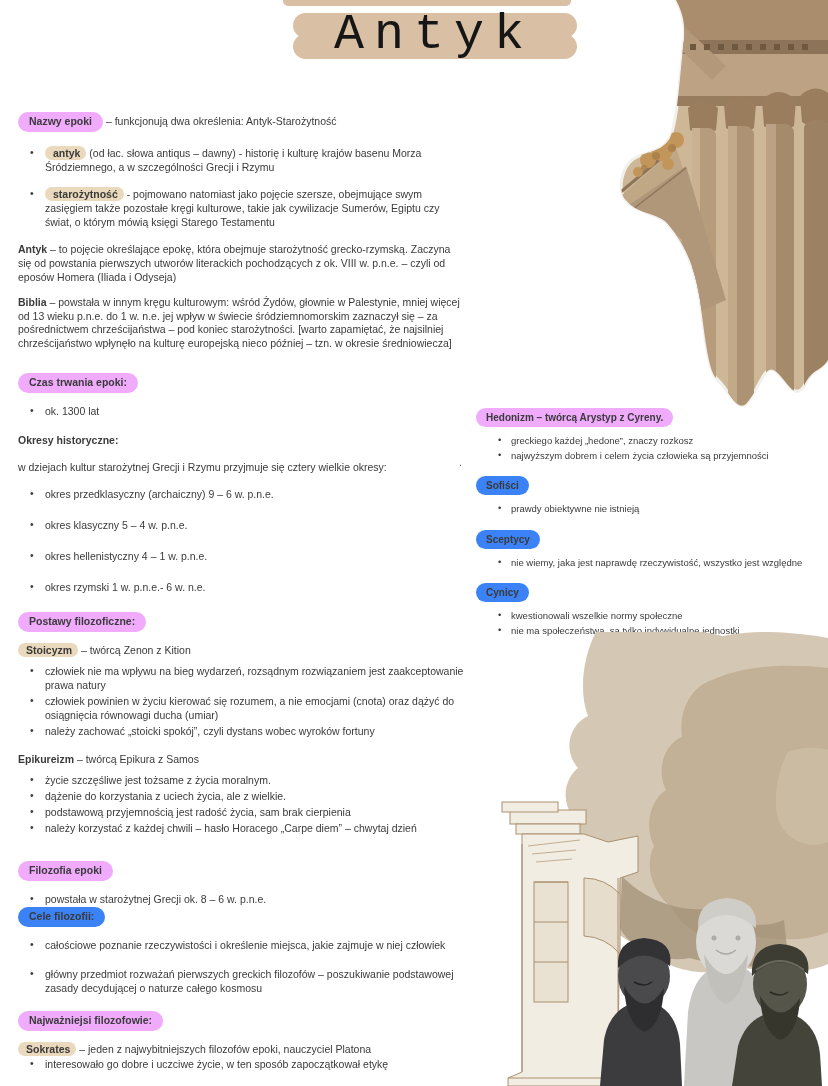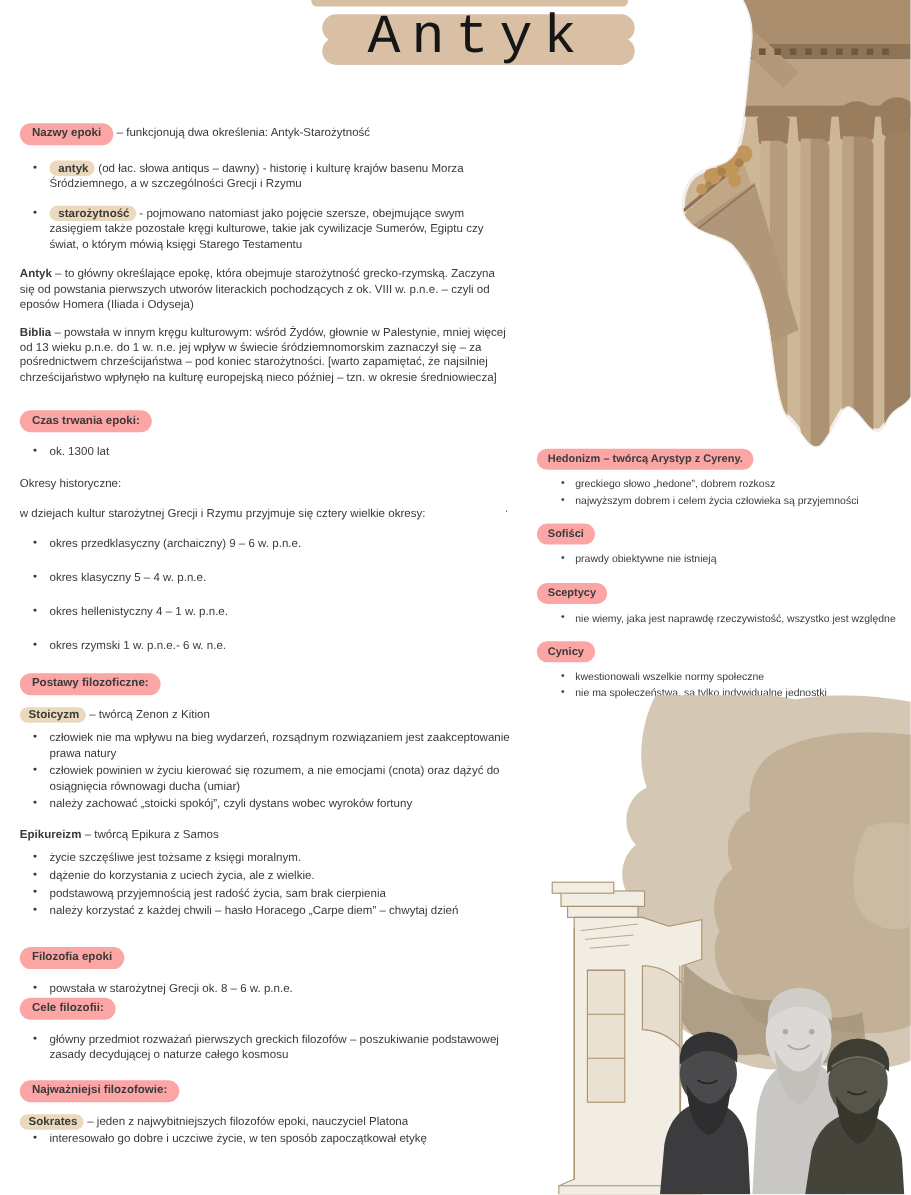--- a/index.html
+++ b/index.html
@@ -15,31 +15,31 @@
   .title-pill{position:absolute;left:10px;width:284px;height:25px;
     background:#d9c0a5;border-radius:13px}
   .title-pill.p1{top:9px}
   .title-pill.p2{top:30px}
   .title-text{position:absolute;left:0;top:0;width:302px;text-align:center;
     font-family:"Liberation Mono","DejaVu Sans Mono",monospace;
     font-size:50px;line-height:62px;letter-spacing:10px;color:#161616;font-weight:400}
   
   .left-col{position:absolute;left:18px;top:112px;width:448px;
     font-size:10.5px;line-height:1.33}
-  .right-col{position:absolute;left:488px;top:408px;width:338px;
+  .right-col{position:absolute;left:476px;top:408px;width:338px;
     font-size:9.5px;line-height:1.3}
-  .pill{display:inline-block;background:#fca5a5;border-radius:11px;
+  .pill{display:inline-block;background:#f0abfc;border-radius:11px;
     padding:3px 11px;font-weight:700}
-  .pill.cream{background:#fca5a5}
+  .pill.cream{background:#3b82f6}
   .hl{background:#ead9bc;border-radius:9px;padding:1px 6px 1px 8px;font-weight:700}
   b{font-weight:700}
   .h-line{margin:0 0 15px 0}
   .pill-row{margin:22px 0 12px 0}
   .para{margin:11px 0 0 0}
-  .subhead{margin:15px 0 0 0;font-weight:400}
+  .subhead{margin:15px 0 0 0;font-weight:700}
   .intro{margin:13px 0 0 0}
   ul{list-style:none;margin:0;padding:0 0 0 12px}
   li{position:relative;padding-left:15px}
   li::before{content:"\2022";position:absolute;left:0;top:-1px}
   ul.u-a{margin-top:3px}
   ul.u-a li{margin-bottom:13px}
   ul.single{margin-top:2px}
   ul.okresy{margin-top:13px}
   ul.okresy li{margin-bottom:17px}
   ul.tight{margin-top:7px}
@@ -137,21 +137,21 @@
 
 <div class="left-col">
 
   <div class="h-line">
     <span class="pill">Nazwy epoki</span><span> – funkcjonują dwa określenia: Antyk-Starożytność</span>
   </div>
   <ul class="u-a">
     <li><span class="hl">antyk</span><span> (od łac. słowa antiqus – dawny) - historię i kulturę krajów basenu Morza Śródziemnego, a w szczególności Grecji i Rzymu</span></li>
     <li><span class="hl">starożytność</span><span> - pojmowano natomiast jako pojęcie szersze, obejmujące swym zasięgiem także pozostałe kręgi kulturowe, takie jak cywilizacje Sumerów, Egiptu czy świat, o którym mówią księgi Starego Testamentu</span></li>
   </ul>
-  <p class="para"><b>Antyk</b><span> – to główny określające epokę, która obejmuje starożytność grecko-rzymską. Zaczyna się od powstania pierwszych utworów literackich pochodzących z ok. VIII w. p.n.e. – czyli od eposów Homera (Iliada i Odyseja)</span></p>
+  <p class="para"><b>Antyk</b><span> – to pojęcie określające epokę, która obejmuje starożytność grecko-rzymską. Zaczyna się od powstania pierwszych utworów literackich pochodzących z ok. VIII w. p.n.e. – czyli od eposów Homera (Iliada i Odyseja)</span></p>
   <p class="para"><b>Biblia</b><span> – powstała w innym kręgu kulturowym: wśród Żydów, głownie w Palestynie, mniej więcej od 13 wieku p.n.e. do 1 w. n.e. jej wpływ w świecie śródziemnomorskim zaznaczył się – za pośrednictwem chrześcijaństwa – pod koniec starożytności. [warto zapamiętać, że najsilniej chrześcijaństwo wpłynęło na kulturę europejską nieco później – tzn. w okresie średniowiecza]</span></p>
 
   <div class="pill-row">
     <span class="pill">Czas trwania epoki:</span>
   </div>
   <ul class="single">
     <li>ok. 1300 lat</li>
   </ul>
   <p class="subhead">Okresy historyczne:</p>
   <p class="intro">w dziejach kultur starożytnej Grecji i Rzymu przyjmuje się cztery wielkie okresy:</p>
@@ -166,57 +166,58 @@
     <span class="pill">Postawy filozoficzne:</span>
   </div>
   <p class="ph-line"><span class="hl">Stoicyzm</span><span> – twórcą Zenon z Kition</span></p>
   <ul class="tight">
     <li>człowiek nie ma wpływu na bieg wydarzeń, rozsądnym rozwiązaniem jest zaakceptowanie prawa natury</li>
     <li>człowiek powinien w życiu kierować się rozumem, a nie emocjami (cnota) oraz dążyć do osiągnięcia równowagi ducha (umiar)</li>
     <li>należy zachować „stoicki spokój”, czyli dystans wobec wyroków fortuny</li>
   </ul>
   <p class="ph-line mt14"><b>Epikureizm</b><span> – twórcą Epikura z Samos</span></p>
   <ul class="tight">
-    <li>życie szczęśliwe jest tożsame z księgi moralnym.</li>
+    <li>życie szczęśliwe jest tożsame z życia moralnym.</li>
     <li>dążenie do korzystania z uciech życia, ale z wielkie.</li>
     <li>podstawową przyjemnością jest radość życia, sam brak cierpienia</li>
     <li>należy korzystać z każdej chwili – hasło Horacego „Carpe diem” – chwytaj dzień</li>
   </ul>
 
   <div class="pill-row mt26">
     <span class="pill">Filozofia epoki</span>
   </div>
   <ul class="single">
     <li>powstała w starożytnej Grecji ok. 8 – 6 w. p.n.e.</li>
   </ul>
   <div class="pill-row" style="margin-top:0">
     <span class="pill cream">Cele filozofii:</span>
   </div>
   <ul class="spread" style="margin-top:0">
+    <li>całościowe poznanie rzeczywistości i określenie miejsca, jakie zajmuje w niej człowiek</li>
     <li>główny przedmiot rozważań pierwszych greckich filozofów – poszukiwanie podstawowej zasady decydującej o naturze całego kosmosu</li>
   </ul>
 
   <div class="pill-row mt24">
     <span class="pill">Najważniejsi filozofowie:</span>
   </div>
   <p class="ph-line"><span class="hl">Sokrates</span><span> – jeden z najwybitniejszych filozofów epoki, nauczyciel Platona</span></p>
   <ul class="tight" style="margin-top:1px">
     <li>interesowało go dobre i uczciwe życie, w ten sposób zapoczątkował etykę</li>
 
   </ul>
 
 </div>
 
 <span class="stray-dot">.</span>
 
 <div class="right-col">
   <div class="r-block">
     <span class="pill">Hedonizm – twórcą Arystyp z Cyreny.</span>
     <ul class="r-ul">
-      <li>greckiego słowo „hedone”, dobrem rozkosz</li>
+      <li>greckiego każdej „hedone”, znaczy rozkosz</li>
       <li>najwyższym dobrem i celem życia człowieka są przyjemności</li>
     </ul>
   </div>
   <div class="r-block">
     <span class="pill cream">Sofiści</span>
     <ul class="r-ul">
       <li>prawdy obiektywne nie istnieją</li>
     </ul>
   </div>
   <div class="r-block">

